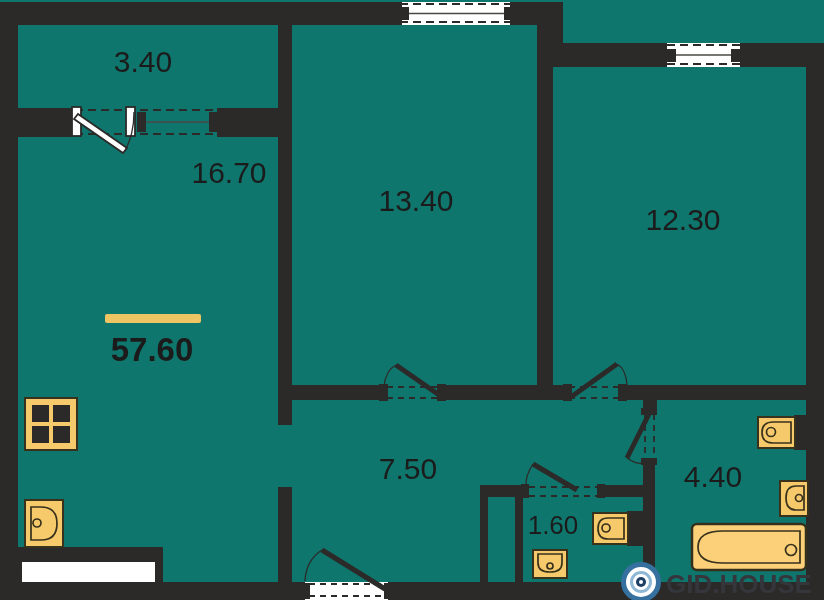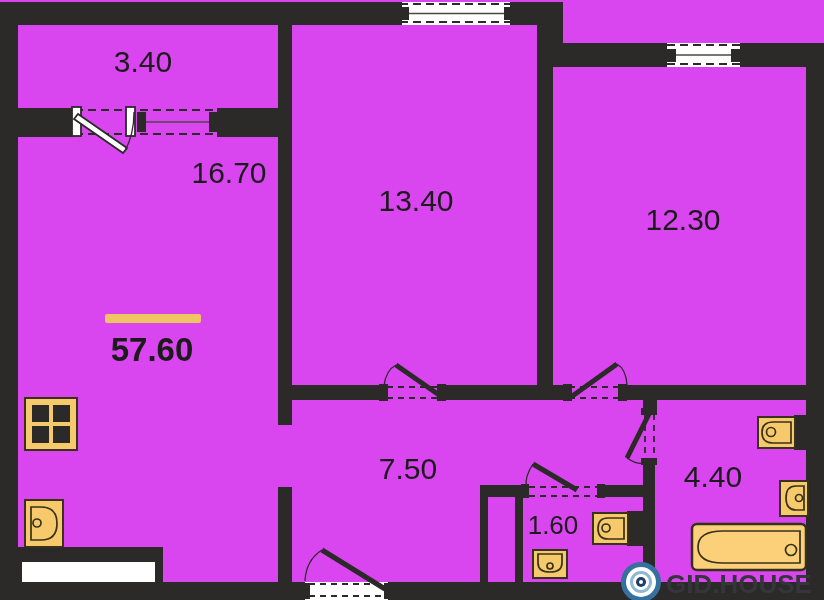--- a/index.html
+++ b/index.html
@@ -1,16 +1,16 @@
 <!DOCTYPE html>
 <html><head>
 <meta charset="utf-8">
 <style>
   html,body{margin:0;padding:0;background:#fff;}
-  .stage{position:relative;width:824px;height:600px;background:#d946ef;overflow:hidden;
+  .stage{position:relative;width:824px;height:600px;background:#0f766e;overflow:hidden;
          font-family:"Liberation Sans",sans-serif;}
   svg{display:block;}
   .wall{fill:#2b2a28;}
   .whitebox{fill:#ffffff;}
   .dash{stroke:#2b2a28;stroke-width:2;stroke-dasharray:8 5;fill:none;}
   .dash-thin{stroke:#2b2a28;stroke-width:1.8;stroke-dasharray:6 5;fill:none;}
   .winline{stroke:#4a4844;stroke-width:1.5;}
   .cap{fill:#2b2a28;}
   .frame{fill:#ffffff;stroke:#2b2a28;stroke-width:1.8;}
   .leaf{stroke:#2b2a28;stroke-width:5;fill:none;}

